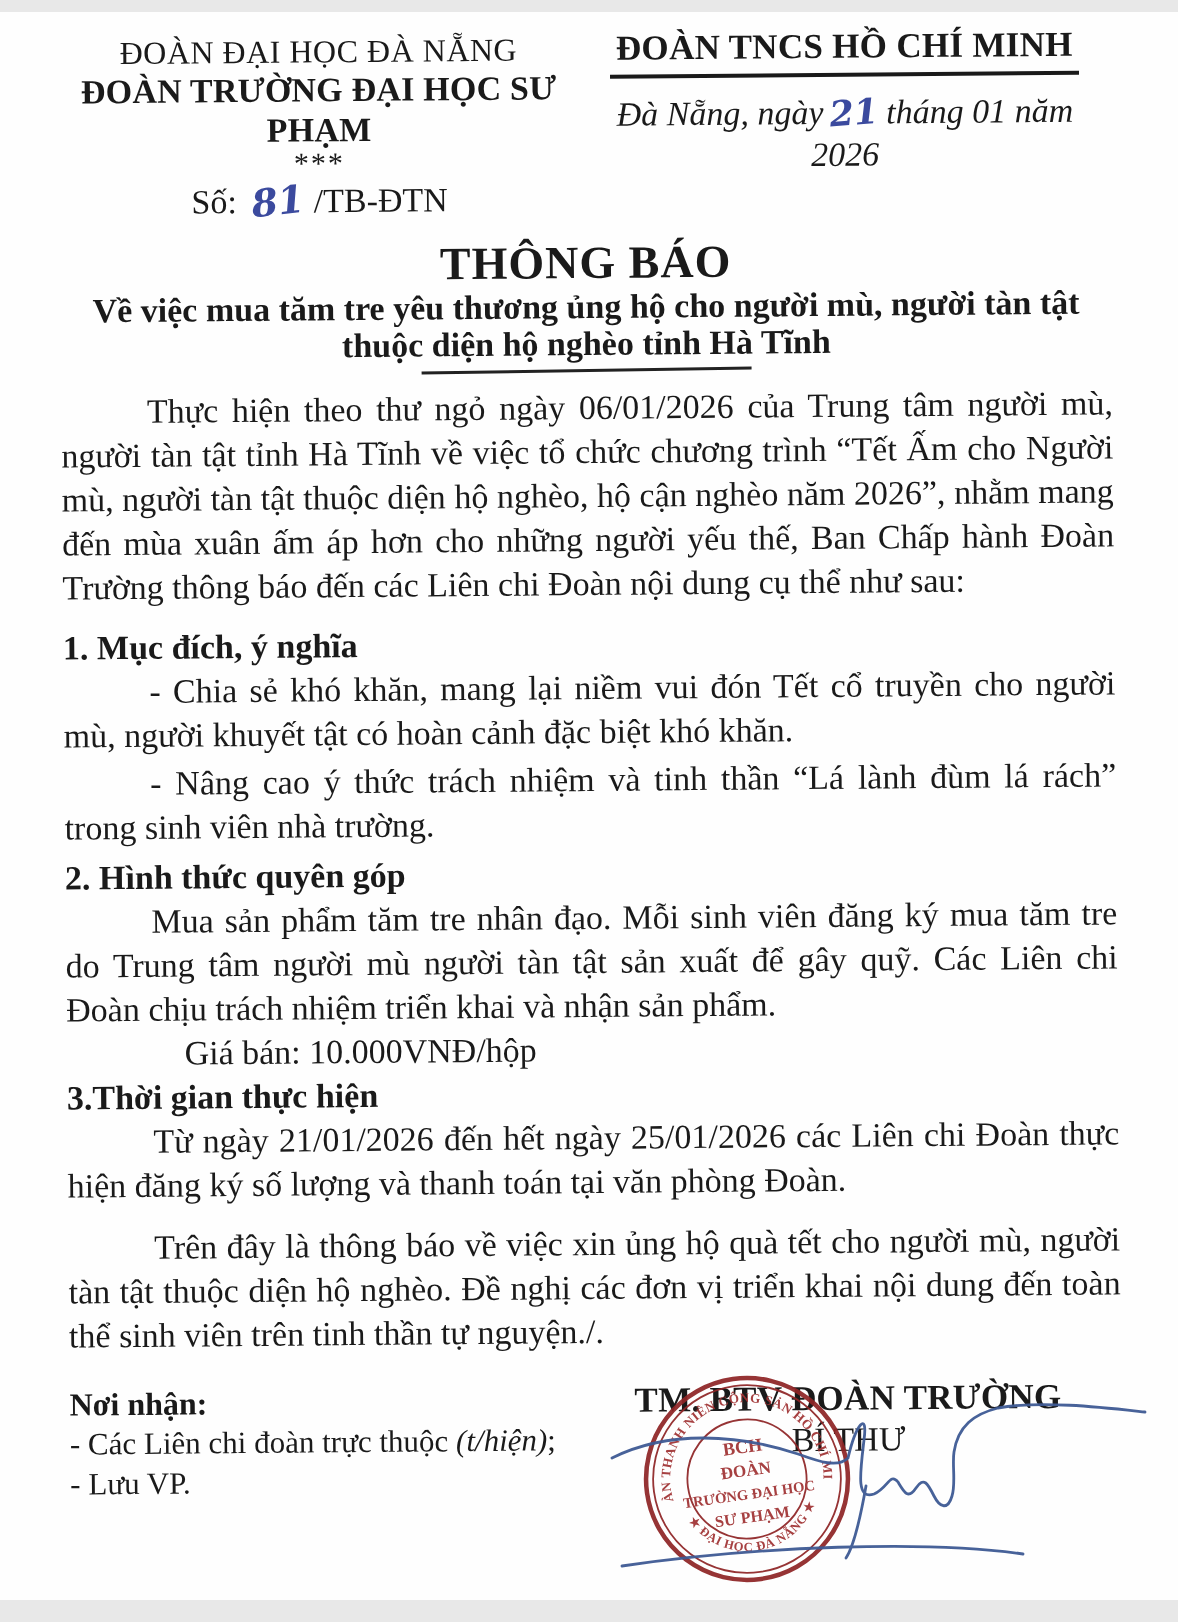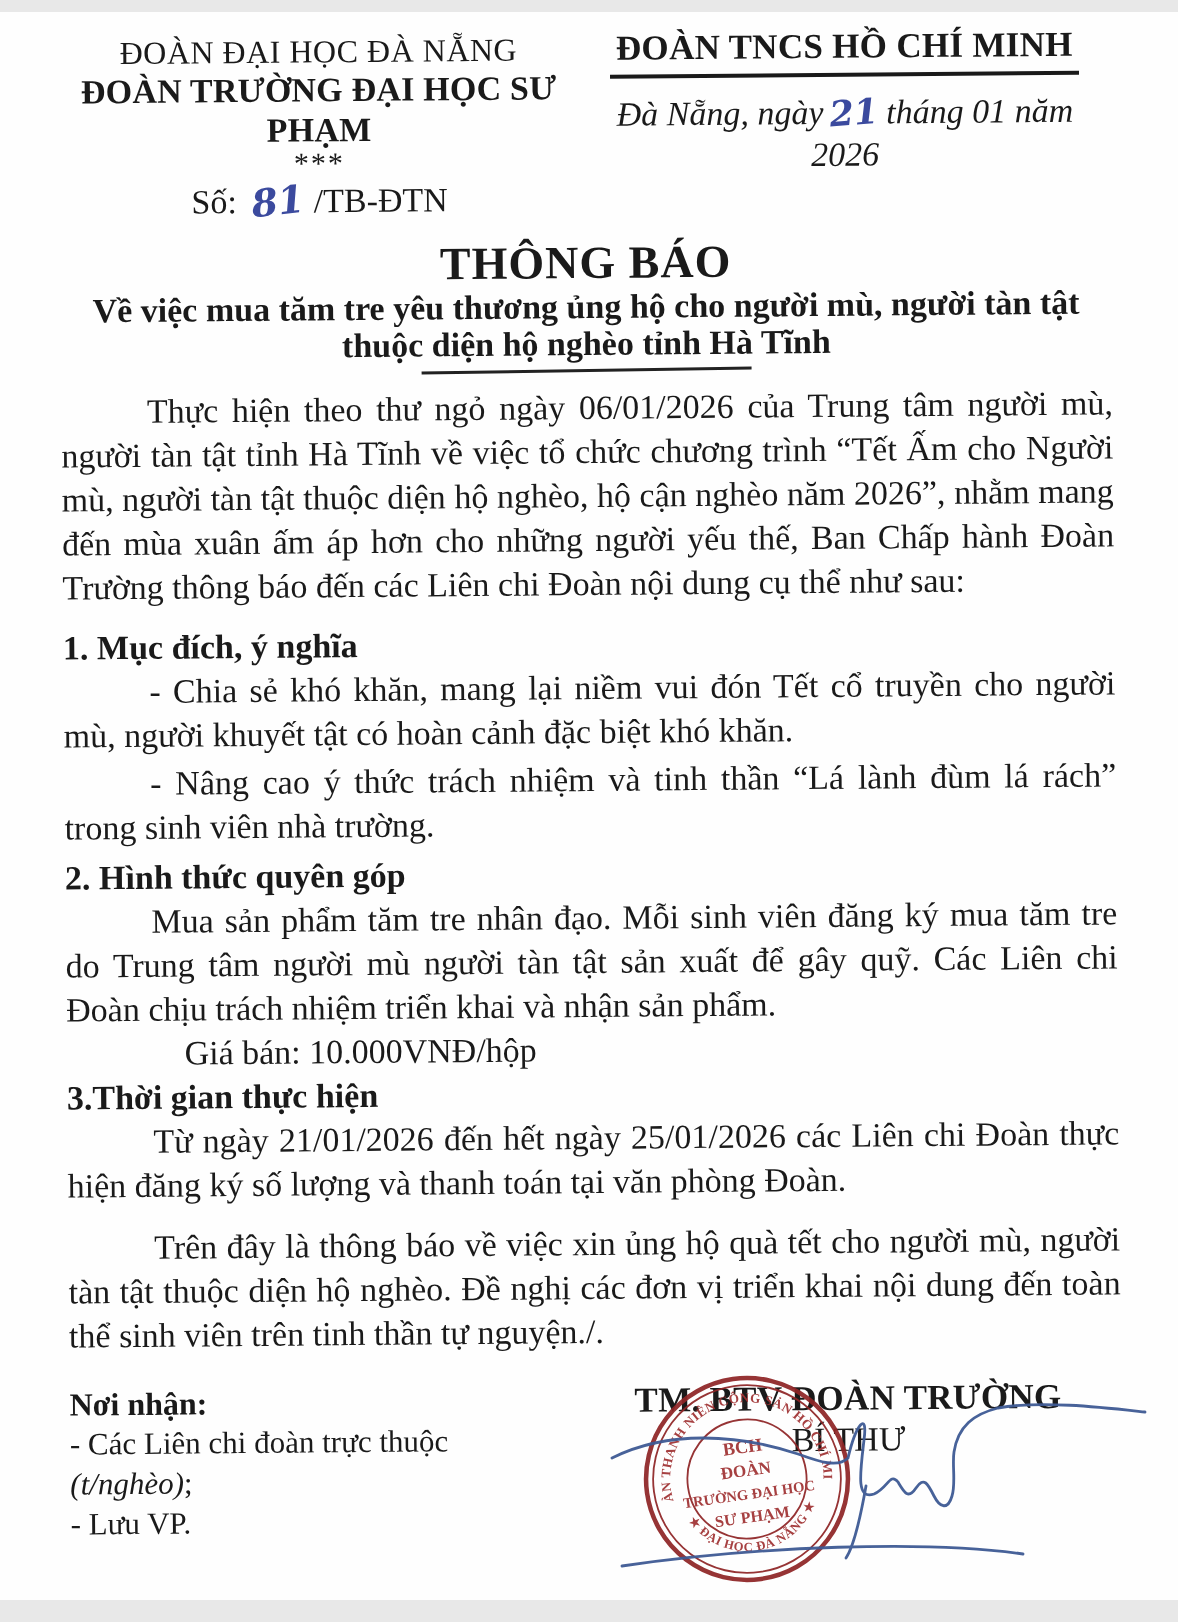--- a/index.html
+++ b/index.html
@@ -88,21 +88,21 @@
       <p class="ind">Mua sản phẩm tăm tre nhân đạo. Mỗi sinh viên đăng ký mua tăm tre do Trung tâm người mù người tàn tật sản xuất để gây quỹ. Các Liên chi Đoàn chịu trách nhiệm triển khai và nhận sản phẩm.</p>
       <p class="price">Giá bán: 10.000VNĐ/hộp</p>
       <p class="sec-h">3.Thời gian thực hiện</p>
       <p class="ind">Từ ngày 21/01/2026 đến hết ngày 25/01/2026 các Liên chi Đoàn thực hiện đăng ký số lượng và thanh toán tại văn phòng Đoàn.</p>
       <p class="ind m18">Trên đây là thông báo về việc xin ủng hộ quà tết cho người mù, người tàn tật thuộc diện hộ nghèo. Đề nghị các đơn vị triển khai nội dung đến toàn thể sinh viên trên tinh thần tự nguyện./.</p>
     </div>
 
     <div class="footer">
       <div class="foot-left">
         <div class="fh">Nơi nhận:</div>
-        <div><span>- Các Liên chi đoàn trực thuộc </span><span class="it">(t/nghèo)</span><span>;</span></div>
+        <div><span>- Các Liên chi đoàn trực thuộc </span><span class="it">(t/hiện)</span><span>;</span></div>
         <div>- Lưu VP.</div>
       </div>
       <div class="foot-right">
         <div class="tm-line">TM. BTV ĐOÀN TRƯỜNG</div>
         <div class="role-line">BÍ THƯ</div>
         <div class="signer">Nguyễn Hoàng Tịnh Uyên</div>
       </div>
     </div>
   </div>
 

